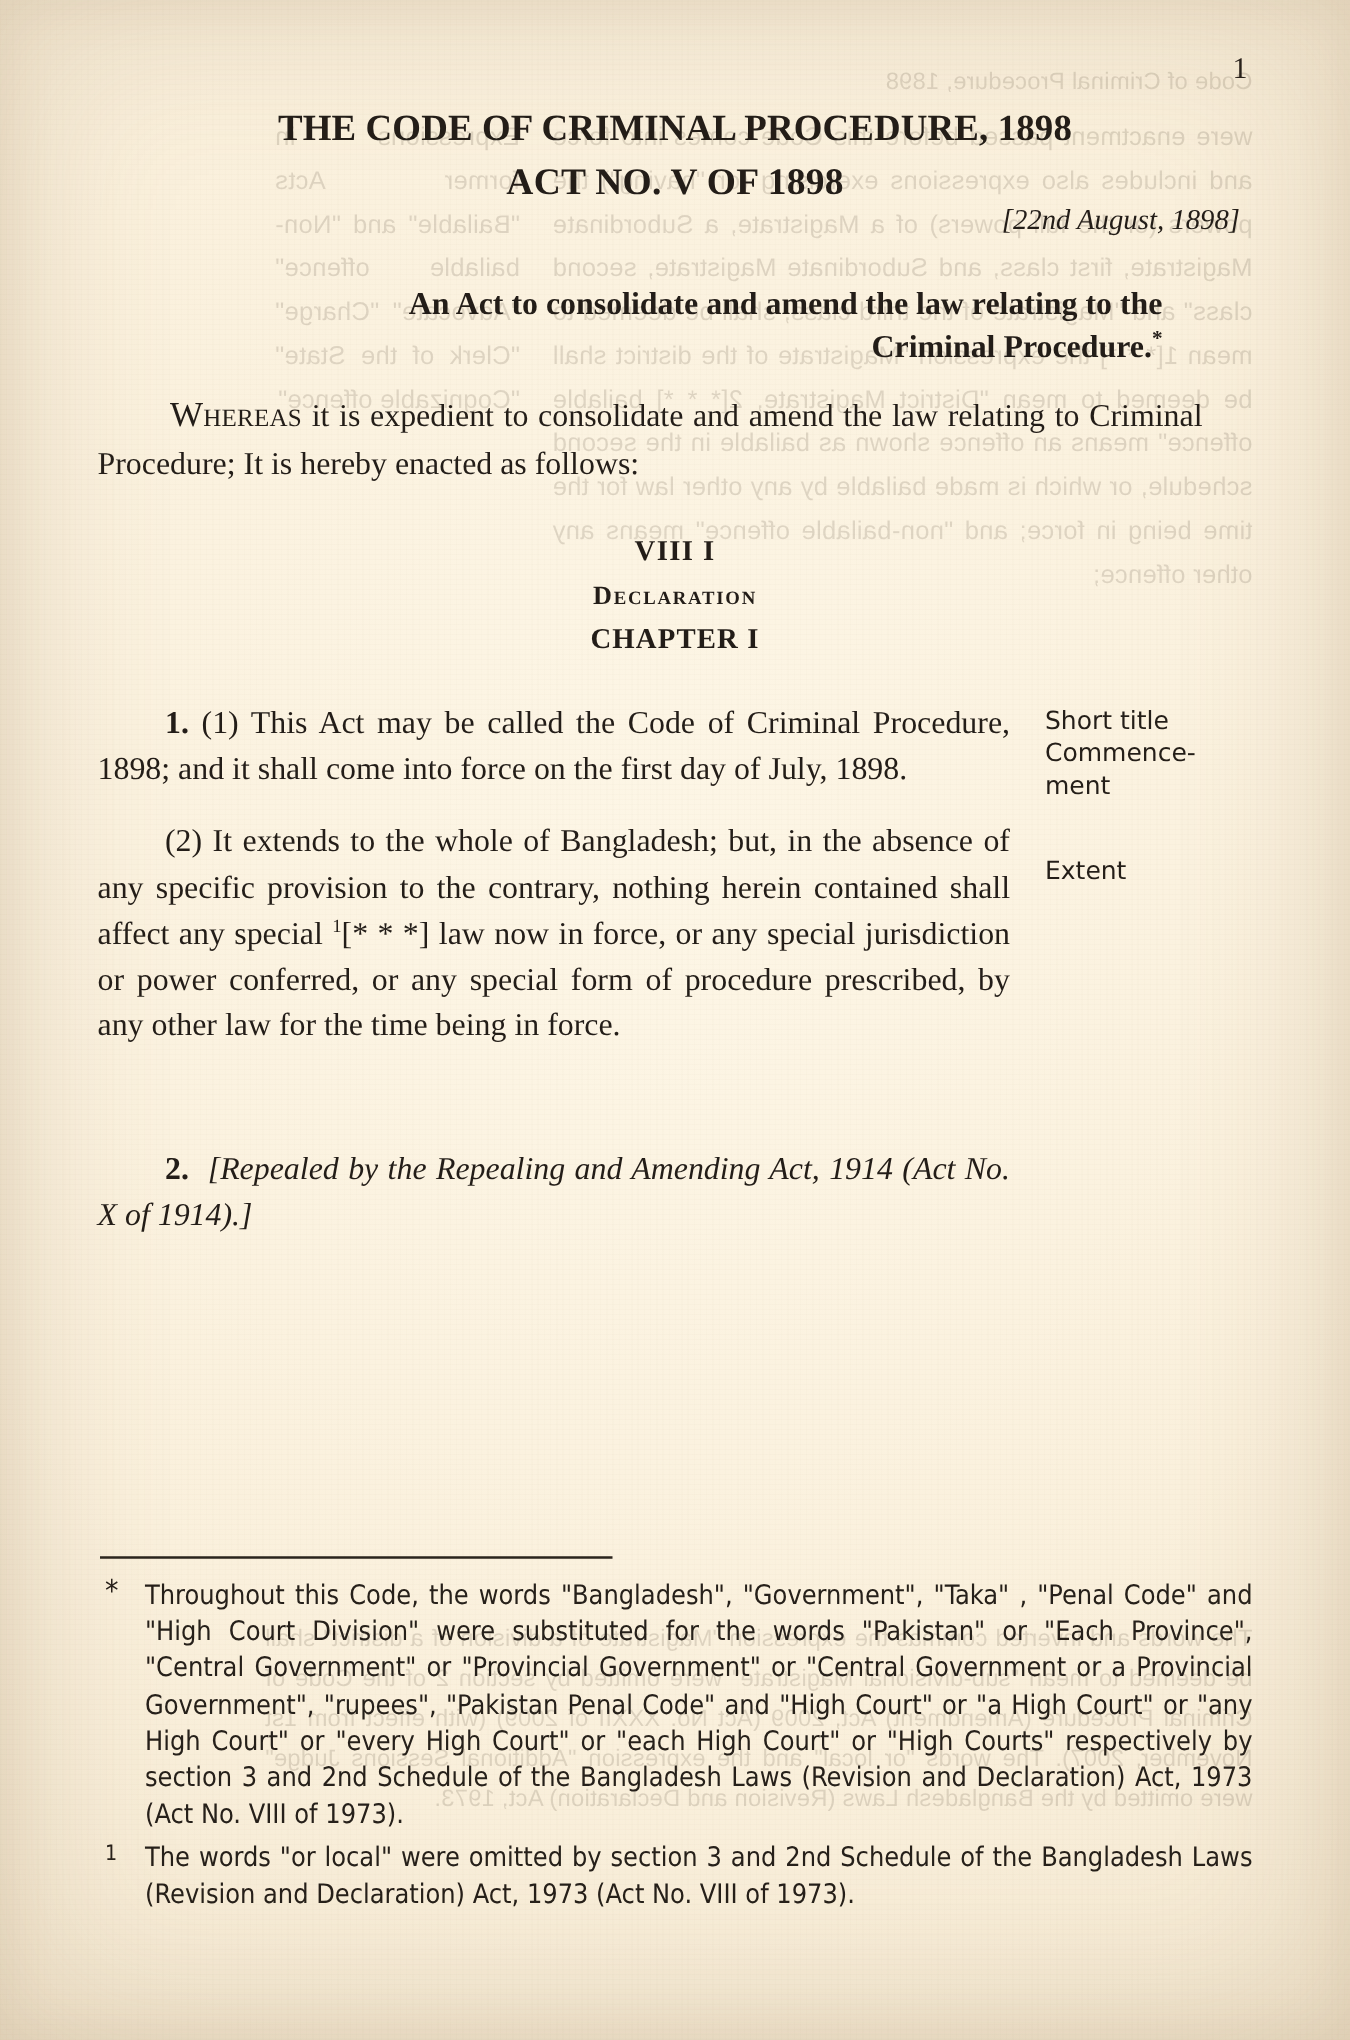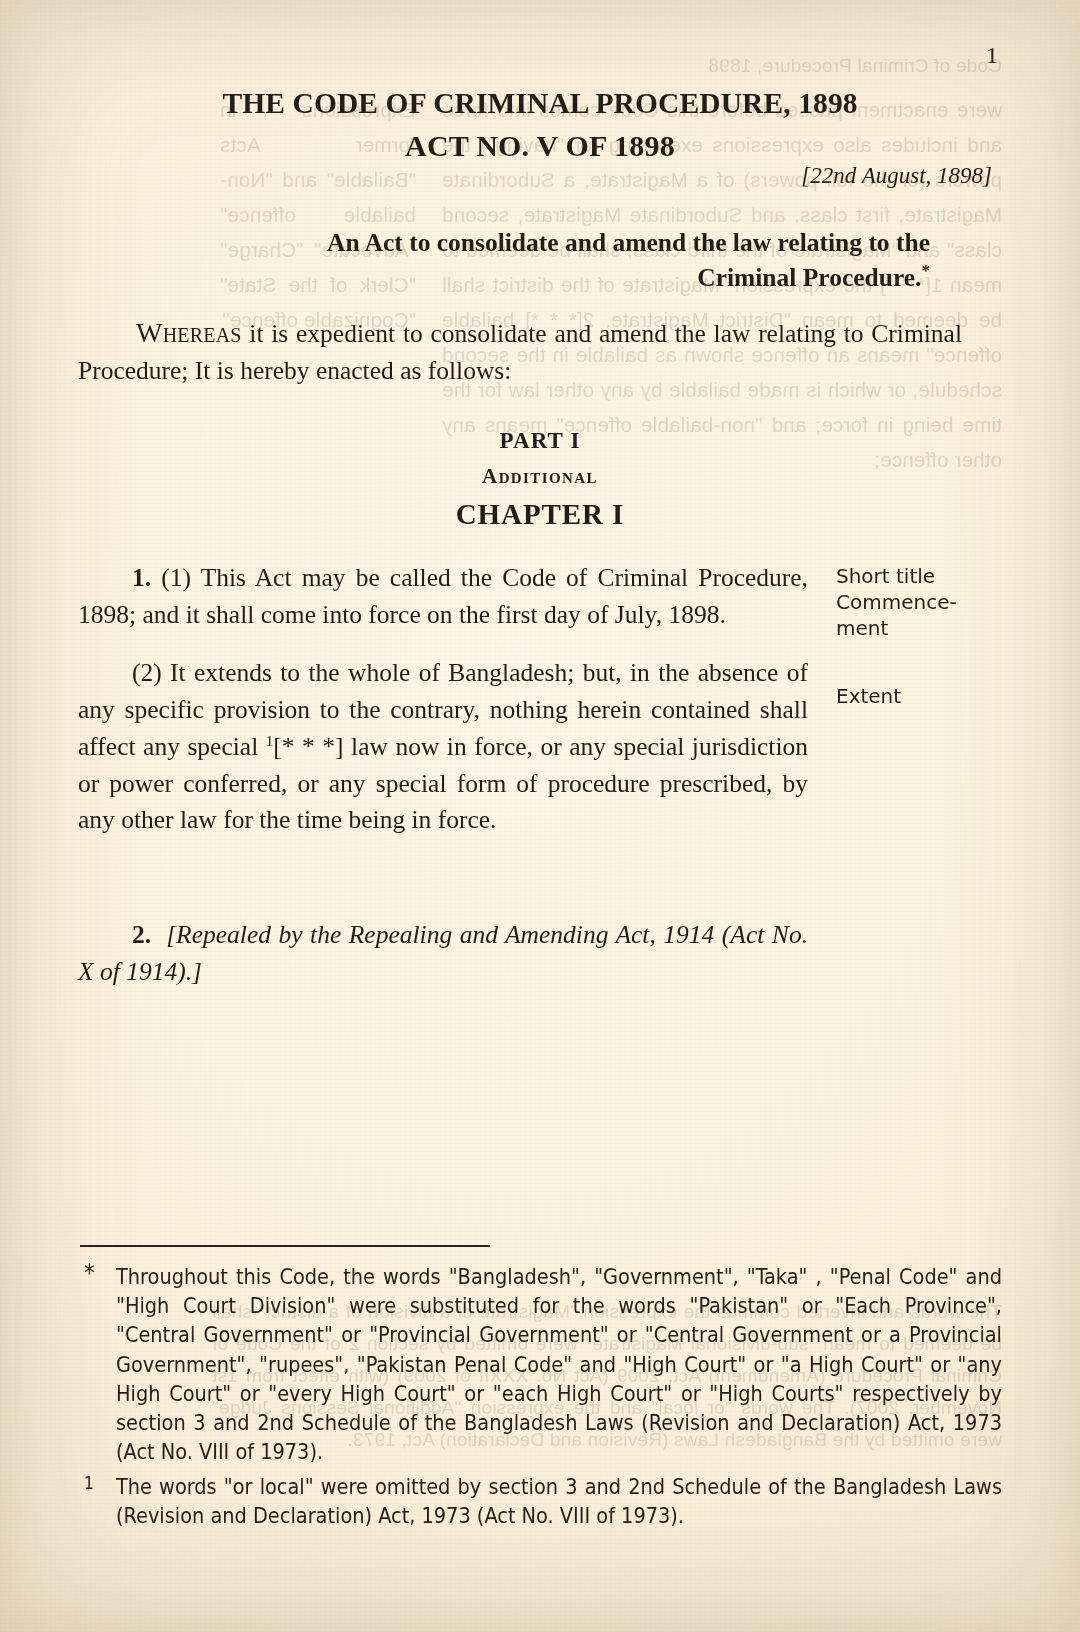--- a/index.html
+++ b/index.html
@@ -125,21 +125,21 @@
     text-align: center;
   }
   .part-line  { font-size: 23px; font-weight: bold; letter-spacing: 1.1px; margin: 0; }
   .prelim-line {
     font-size: 21px;
     font-weight: bold;
     font-variant: small-caps;
     letter-spacing: 1.4px;
     margin: 10px 0 0 0;
   }
-  .chapter-line { font-size: 29px; font-weight: bold; letter-spacing: 0.9px; margin: 9px 0 0 0; }
+  .chapter-line { font-size: 23px; font-weight: bold; letter-spacing: 0.9px; margin: 9px 0 0 0; }
 
   
   .body-col {
     position: absolute;
     left: 78px;
     top: 560px;
     width: 730px;
     font-size: 25.5px;
     line-height: 1.44;
   }
@@ -243,22 +243,22 @@
   <div class="assent-date">[22nd August, 1898]</div>
 
   <div class="longtitle">
     <span>An Act to consolidate and amend the law relating to the</span><br>
     <span>Criminal Procedure.</span><span class="fn-star">*</span>
   </div>
 
   <div class="preamble"><span class="smallcaps-lead">Whereas</span><span> it is expedient to consolidate and amend the law relating to Criminal Procedure; It is hereby enacted as follows:</span></div>
 
   <div class="part-block">
-    <div class="part-line">PART I</div>
-    <div class="prelim-line">Additional</div>
+    <div class="part-line">VIII I</div>
+    <div class="prelim-line">Declaration</div>
     <div class="chapter-line">CHAPTER I</div>
   </div>
 
   <div class="body-col">
 
     <p class="sec-para tight"><span class="sec-num">1.</span> <span>(1)</span> <span>This Act may be called the Code of Criminal Procedure, 1898; and it shall come into force on the first day of July, 1898.</span></p>
 
     <p class="sec-para"><span>(2)</span> <span>It extends to the whole of Bangladesh; but, in the absence of any specific provision to the contrary, nothing herein contained shall affect any special </span><span class="sup-one">1</span><span>[* * *]</span><span> law now in force, or any special jurisdiction or power conferred, or any special form of procedure prescribed, by any other law for the time being in force.</span></p>
 
     <div class="gap-2"></div>

